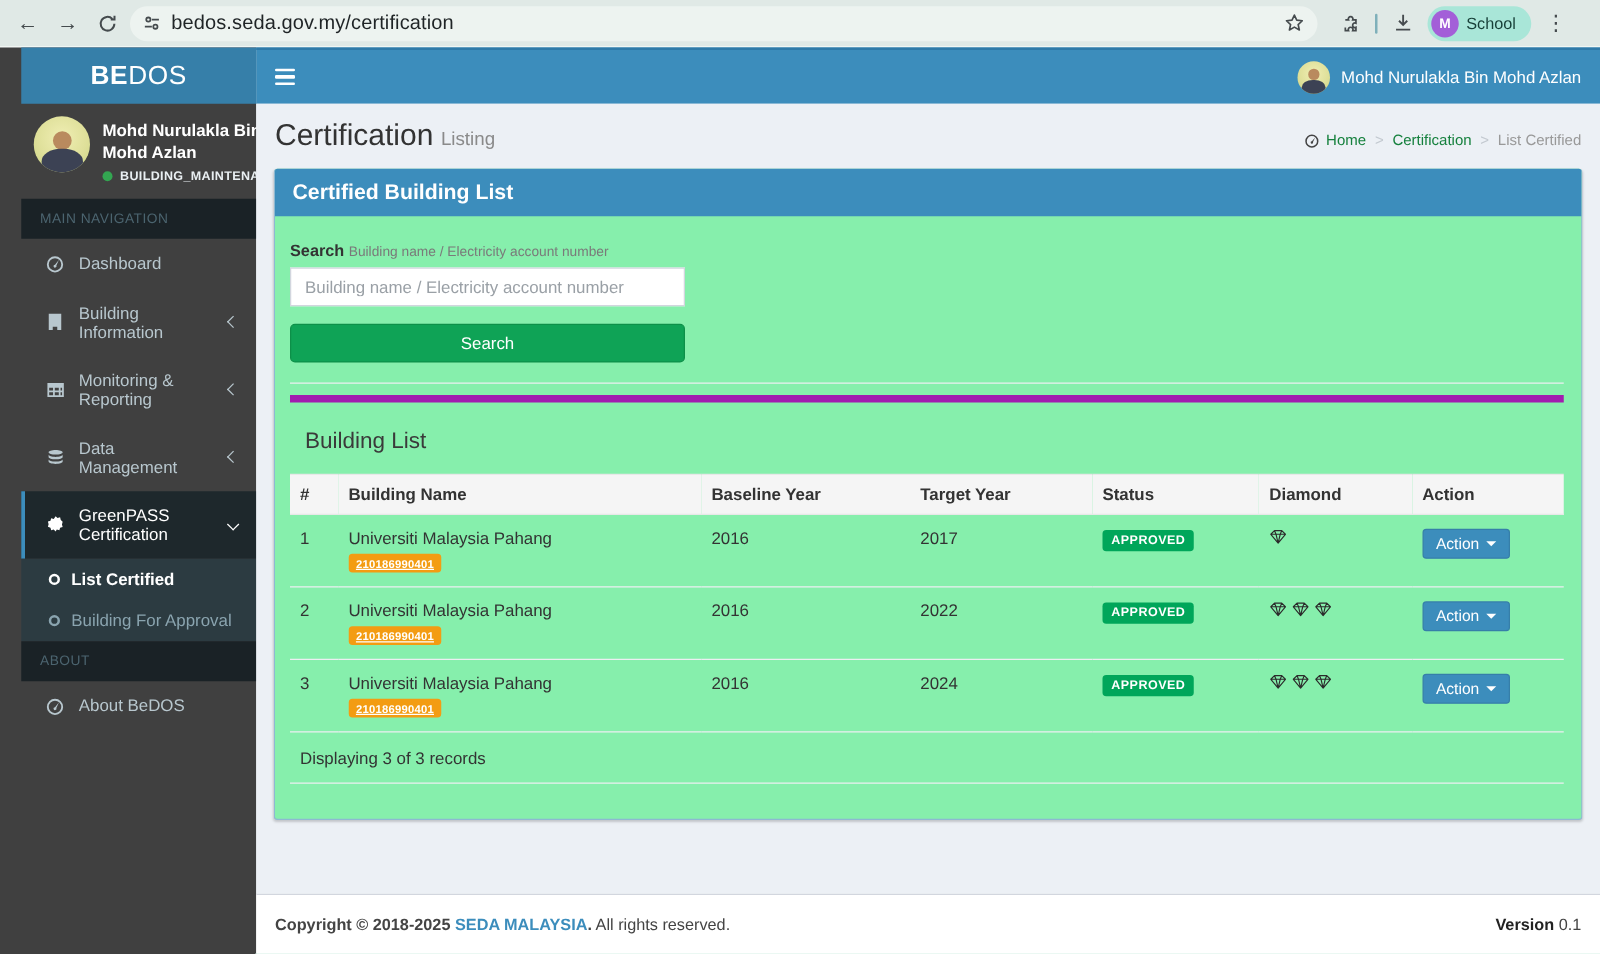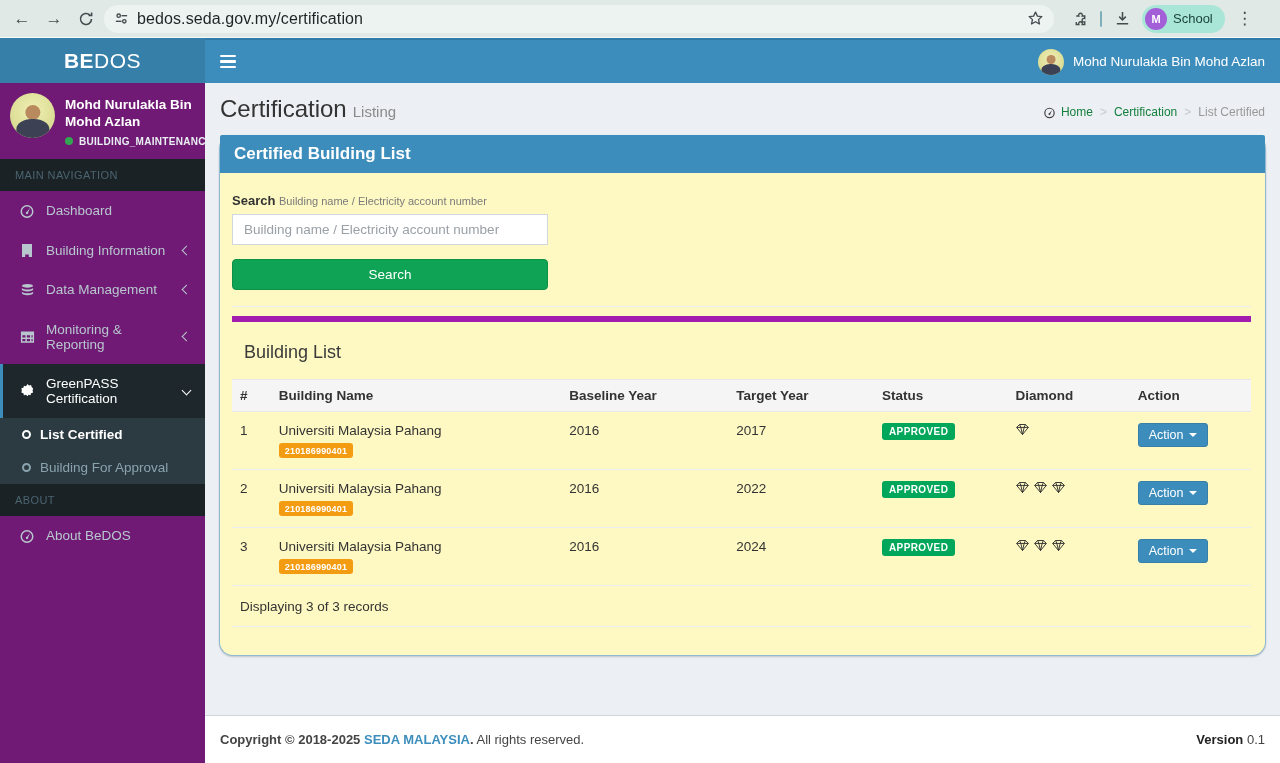--- a/index.html
+++ b/index.html
@@ -13,21 +13,21 @@
   .omnibox .url { flex:1; font-size:16px; color:#1f2426; letter-spacing:.1px; }
   .browser-right { display:flex; align-items:center; gap:6px; margin-left:8px; }
   .vsep { width:2px; height:16px; background:#7fb0ba; border-radius:1px; }
   .profile-chip { height:28px; border-radius:14px; background:#a9e6d8; display:flex; align-items:center; gap:6px; padding:0 12px 0 3px; cursor:pointer; }
   .profile-avatar { width:22px; height:22px; border-radius:50%; background:#a35fd8; color:#fff; font-size:11px; font-weight:bold; display:flex; align-items:center; justify-content:center; }
   .profile-chip span { font-size:13px; color:#173f38; }
   svg.line-ico { stroke:#454b4e; fill:none; stroke-width:1.6; }
 
   
   .app { display:flex; height:725px; }
-  .sidebar-col { width:205px; flex:0 0 205px; background:#701a75; display:flex; flex-direction:column; }
+  .sidebar-col { width:205px; flex:0 0 205px; background:#404040; display:flex; flex-direction:column;padding-left:17px; }
   .main-col { flex:1; display:flex; flex-direction:column; min-width:0; }
 
   .logo { height:45px; background:#367fa9; color:#fff; display:flex; align-items:center; justify-content:center; font-size:21px; letter-spacing:.5px; }
   .logo b { font-weight:bold; } .logo span { font-weight:300; }
 
   .navbar { height:45px; background:#3c8dbc; border-top:2px solid #2f7aa8; display:flex; align-items:center; justify-content:space-between; padding:0 15px; }
   .hamburger { width:30px; height:30px; display:flex; flex-direction:column; justify-content:center; gap:3px; cursor:pointer; }
   .hamburger i { display:block; width:16px; height:2.5px; background:#fff; border-radius:1px; }
   .navbar-user { display:flex; align-items:center; gap:9px; cursor:pointer; }
   .navbar-user .nm { color:#fff; font-size:13.5px; }
@@ -62,39 +62,39 @@
   
   .content { flex:1; background:#ecf0f5; overflow:hidden; }
   .content-header { display:flex; align-items:flex-end; justify-content:space-between; padding:12px 15px 10px 15px; }
   .content-header h1 { font-size:24px; font-weight:normal; color:#333; }
   .content-header h1 small { font-size:15px; color:#8a8a8a; font-weight:normal; margin-left:6px; }
   .breadcrumb { display:flex; align-items:center; gap:7px; font-size:12px; padding-bottom:4px; }
   .breadcrumb a { color:#15803d; text-decoration:none; display:flex; align-items:center; gap:5px; cursor:pointer; }
   .breadcrumb .sep { color:#c3c9d0; }
   .breadcrumb .current { color:#999; }
 
-  .box { margin:2px 14px 0 14px; background:#fef9c3; border:1px solid #8db9d2; border-top:none; border-radius:14px; box-shadow:0 1px 2px rgba(0,0,0,.18); }
+  .box { margin:2px 14px 0 14px; background:#86efac; border:1px solid #8db9d2; border-top:none; border-radius:3px; box-shadow:0 1px 2px rgba(0,0,0,.18); }
   .box-header { background:#3c8dbc; color:#fff; font-size:17px; font-weight:bold; padding:9px 14px; border-radius:2px 2px 0 0; }
   .box-body { padding:14px 14px 6px 12px; }
 
   .search-label { font-size:13px; color:#333; margin:6px 0 6px 0; }
   .search-label b { font-weight:bold; }
   .search-label .hint { font-size:11px; color:#7a7a7a; font-weight:normal; }
   .search-input { display:block; width:316px; height:31px; border:1px solid #d2d6de; padding:5px 11px; font-size:13.5px; color:#555; border-radius:0; outline:none; font-family:inherit; }
   .search-input::placeholder { color:#9aa0a6; }
   .btn-search { display:block; width:316px; height:31px; margin-top:14px; background:#13a153; background:#0fa356; border:1px solid #0d9049; color:#fff; font-size:13.5px; border-radius:4px; cursor:pointer; font-family:inherit; }
 
   hr.soft { border:none; border-top:1px solid #ecefF1; border-top:1px solid #eceff1; margin:16px 0 0 0; }
   .list-wrap { border-top:6px solid #a21caf; margin-top:9px; }
   .list-heading { font-size:18px; color:#3a3a3a; padding:20px 12px 16px 12px; font-weight:normal; }
 
   table.blist { width:100%; border-collapse:collapse; font-size:13.5px; color:#333; }
   table.blist th { background:#f5f5f5; text-align:left; font-weight:bold; padding:8px; border-top:1px solid #e8e8e8; border-bottom:1px solid #e8e8e8; }
   table.blist td { padding:11px 8px; border-bottom:1px solid #eceff1; vertical-align:top; }
-  .acct-badge { display:inline-block; margin-top:5px; background:#f39c12; color:#fff; font-size:9px; font-weight:bold; padding:2.5px 6px; border-radius:3px; letter-spacing:.2px; }
+  .acct-badge { display:inline-block; margin-top:5px; background:#f39c12; color:#fff; font-size:9px; font-weight:bold; padding:2.5px 6px; border-radius:3px; letter-spacing:.2px;text-decoration:underline; }
   .badge-approved { display:inline-block; background:#00a65a; color:#fff; font-size:10px; font-weight:bold; padding:3px 7px; border-radius:3px; letter-spacing:.4px; }
   .gems { display:flex; gap:3px; align-items:center; }
   .btn-action { background:#3c8dbc; border:1px solid #367fa9; color:#fff; font-size:12.5px; padding:4px 10px; border-radius:3px; cursor:pointer; display:inline-flex; align-items:center; gap:6px; font-family:inherit; }
   .caret { width:0; height:0; border-left:4px solid transparent; border-right:4px solid transparent; border-top:4px solid #fff; display:inline-block; }
   .summary-row { font-size:13.5px; color:#333; padding:13px 8px 12px 8px; border-bottom:1px solid #eceff1; }
   .box-tail { height:22px; }
 
   
   .app-footer { height:48px; background:#fff; border-top:1px solid #d2d6de; display:flex; align-items:center; justify-content:space-between; padding:0 15px; font-size:13px; color:#444; }
   .app-footer a { color:#3c8dbc; text-decoration:none; font-weight:bold; cursor:pointer; }
@@ -184,35 +184,35 @@
           <svg class="side-ic" width="14" height="15" viewBox="0 0 14 15">
             <path d="M2 1 h10 v13 h-3.2 v-2.6 h-3.6 v2.6 H2z M4 3h2v2H4z M8 3h2v2H8z M4 6.5h2v2H4z M8 6.5h2v2H8z"></path>
           </svg>
         </span>
       <span class="lbl">Building Information</span>
       <span class="chev left"></span>
     </div>
 
     <div class="side-item">
       <span class="ic">
+          <svg class="side-ic" width="15" height="14" viewBox="0 0 16 14">
+            <path d="M1 1h14v12H1zm1.5 4h3.3v2.5H2.5zm4.8 0h3.4v2.5H7.3zm4.9 0h1.3v2.5h-1.3zM2.5 9h3.3v2.5H2.5zm4.8 0h3.4v2.5H7.3zm4.9 0h1.3v2.5h-1.3z" fill-rule="evenodd"></path>
+          </svg>
+        </span>
+      <span class="lbl">Monitoring &amp; Reporting</span>
+      <span class="chev left"></span>
+    </div>
+
+    <div class="side-item">
+      <span class="ic">
           <svg class="side-ic" width="15" height="16" viewBox="0 0 16 16">
             <path d="M8 1.5c3.3 0 6 .9 6 2s-2.7 2-6 2-6-.9-6-2 2.7-2 6-2zM2 5.5c0 1.1 2.7 2 6 2s6-.9 6-2v2c0 1.1-2.7 2-6 2s-6-.9-6-2zM2 9.5c0 1.1 2.7 2 6 2s6-.9 6-2v2c0 1.1-2.7 2-6 2s-6-.9-6-2z"></path>
           </svg>
         </span>
       <span class="lbl">Data Management</span>
-      <span class="chev left"></span>
-    </div>
-
-    <div class="side-item">
-      <span class="ic">
-          <svg class="side-ic" width="15" height="14" viewBox="0 0 16 14">
-            <path d="M1 1h14v12H1zm1.5 4h3.3v2.5H2.5zm4.8 0h3.4v2.5H7.3zm4.9 0h1.3v2.5h-1.3zM2.5 9h3.3v2.5H2.5zm4.8 0h3.4v2.5H7.3zm4.9 0h1.3v2.5h-1.3z" fill-rule="evenodd"></path>
-          </svg>
-        </span>
-      <span class="lbl">Monitoring &amp; Reporting</span>
       <span class="chev left"></span>
     </div>
 
     <div class="side-item active">
       <span class="ic">
           <svg class="side-ic" width="15" height="15" viewBox="0 0 16 16">
             <path d="M8 1l1.6 1.6 2.2-.6.6 2.2L14 5.8 13.4 8l.6 2.2-2.2.6-.6 2.2-2.2-.6L8 14l-1.6-1.6-2.2.6-.6-2.2L1.4 10 2 7.8l-.6-2.2 2.2-.6.6-2.2 2.2.6z"></path>
           </svg>
         </span>
       <span class="lbl">GreenPASS Certification</span>

